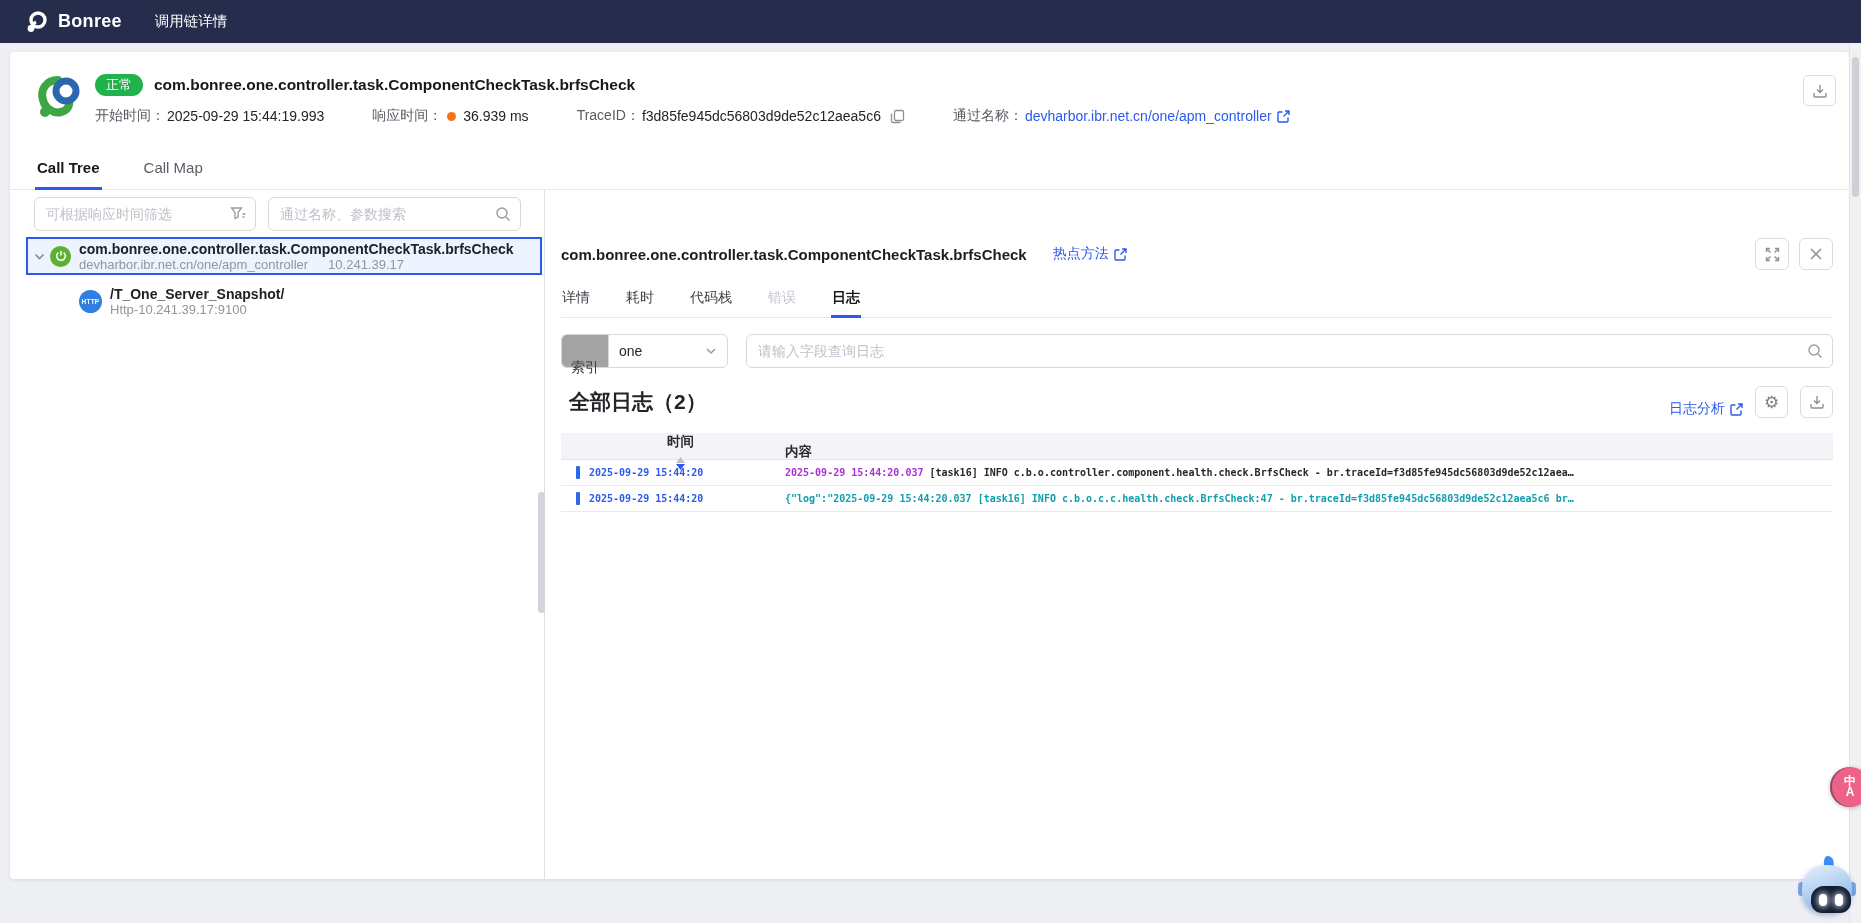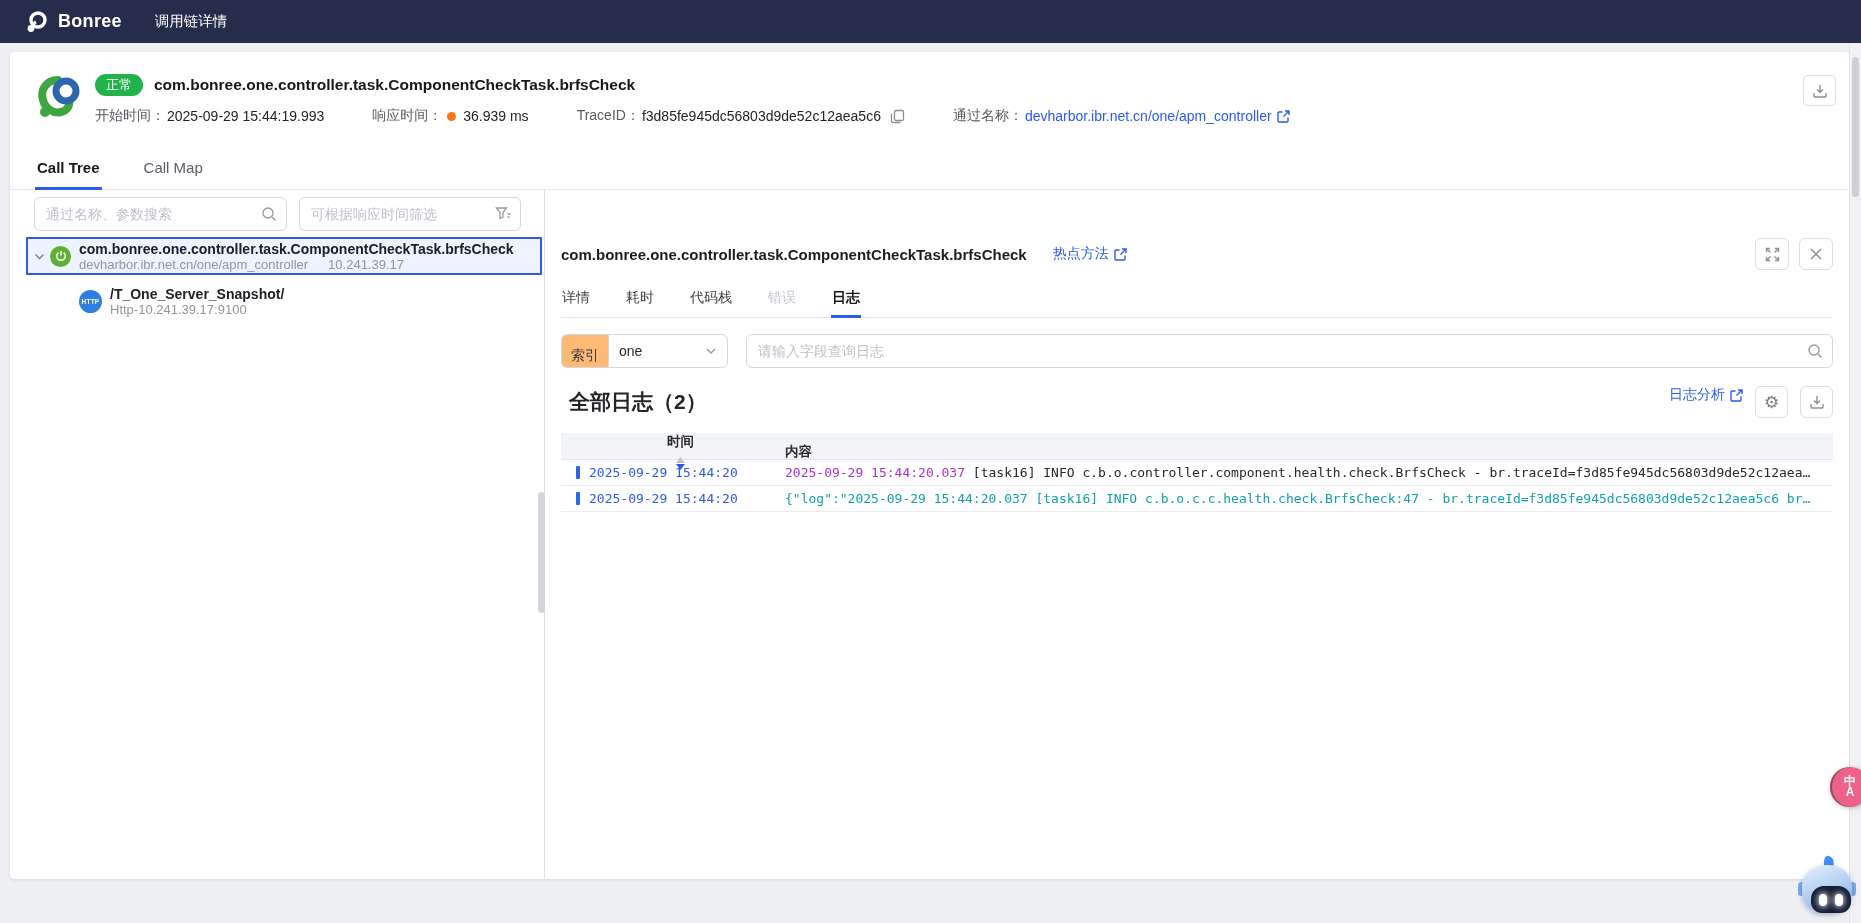--- a/index.html
+++ b/index.html
@@ -98,45 +98,45 @@
   .dh-actions .icon-btn { width:34px; height:32px; border-radius:6px; }
 
   .detail-tabs { display:flex; gap:34px; margin-top:11px; border-bottom:1px solid #e7e8ee; }
   .d-tab { font-size:14px; color:#404049; padding:8px 1px; cursor:pointer; }
   .d-tab.disabled { color:#c6c7d1; cursor:default; }
   .d-tab.active { color:#17171c; font-weight:700; border-bottom:3px solid #2b5aed;
     margin-bottom:-1px; }
 
   .filter-row { margin-top:16px; display:flex; align-items:center; }
   .addon { height:34px; border:1px solid #d7d8df; border-right:none;
-    border-radius:6px 0 0 6px; background:#fdba74; padding:4px 9px; line-height:32px;
+    border-radius:6px 0 0 6px; background:#a3a3a3; padding:16px 9px; line-height:32px;
     font-size:14px; color:#3c3c44; }
   .select { height:34px; border:1px solid #d7d8df; border-radius:0 6px 6px 0;
     width:120px; display:flex; align-items:center; justify-content:space-between;
     padding:0 10px; font-size:14px; color:#26262c; background:#fff; cursor:pointer; }
   .log-search { position:relative; margin-left:18px; flex:1; }
   .log-search input { width:100%; }
 
   .logs-head { margin-top:18px; display:flex; align-items:center; }
   .all-logs { margin-left:8px; font-size:21px; font-weight:600; color:#232329; }
-  .lh-right { margin-left:auto; display:flex; align-items:flex-start; gap:12px; }
+  .lh-right { margin-left:auto; display:flex; align-items:flex-end; gap:12px; }
   .lh-right .icon-btn { width:33px; height:32px; border-radius:6px; }
   .gear-glyph { font-size:17px; color:#7c7c87; line-height:1; }
 
   
   .log-table { margin-top:15px; }
   .lt-head { display:grid; grid-template-columns:224px 1fr; height:27px;
     align-items:center; background:#f3f4f8; border-bottom:1px solid #e4e5eb;
     font-size:13.5px; font-weight:700; color:#2a2a31; }
   .lt-head .hc { padding-left:15px; display:flex; align-items:center; gap:6px;flex-direction:column; }
   .sorter { display:flex; flex-direction:column; gap:1px; cursor:pointer; }
   .lt-row { display:grid; grid-template-columns:224px 1fr; height:26px;
     align-items:center; border-bottom:1px solid #eaebf0;
-    font-family:"DejaVu Sans Mono","Liberation Mono",monospace; font-size:13px;
-    cursor:pointer; }
+    font-family:"DejaVu Sans Mono","Liberation Mono",monospace; font-size:10px;
+    cursor:pointer;font-weight:bold; }
   .lt-time { display:flex; align-items:center; gap:9px; padding-left:15px; color:#2b5aed; }
   .row-marker { width:4px; height:13px; border-radius:1px; background:#2b6ae6; flex:0 0 auto; }
   .lt-content { white-space:nowrap; overflow:hidden; color:#26262c; padding-right:10px; }
   .seg-purple { color:#ab31d4; }
   .seg-dark { color:#26262c; }
   .seg-teal { color:#0f9fae; }
 
   
   .translate-fab { position:absolute; top:767px; right:-9px; width:40px; height:40px;
     border-radius:50%; background:#ee6188; z-index:6; cursor:pointer;
@@ -238,35 +238,35 @@
 
   <nav class="main-tabs">
     <div class="main-tab active">Call Tree</div>
     <div class="main-tab">Call Map</div>
   </nav>
 
   <div class="content">
 
     <aside class="left-panel">
       <div class="search-row">
+        <span class="input-wrap iw-2">
+          <input placeholder="可根据响应时间筛选" style="">
+          <span class="input-icon">
+            <svg width="16" height="16" viewBox="0 0 16 16" fill="none" stroke="#9a9aa4" stroke-width="1.3">
+              <path d="M1.5 2 h10 L8 6.5 v4.5 l-3 1.5 V6.5 Z"></path>
+              <path d="M12.5 8 h3 M12.5 11 h2"></path>
+            </svg>
+          </span>
+        </span>
         <span class="input-wrap iw-1">
           <input placeholder="通过名称、参数搜索" style="">
           <span class="input-icon">
             <svg width="16" height="16" viewBox="0 0 16 16" fill="none" stroke="#9a9aa4" stroke-width="1.4">
               <circle cx="7" cy="7" r="5"></circle>
                 <path d="M11 11 L14.5 14.5"></path>
-            </svg>
-          </span>
-        </span>
-        <span class="input-wrap iw-2">
-          <input placeholder="可根据响应时间筛选" style="">
-          <span class="input-icon">
-            <svg width="16" height="16" viewBox="0 0 16 16" fill="none" stroke="#9a9aa4" stroke-width="1.3">
-              <path d="M1.5 2 h10 L8 6.5 v4.5 l-3 1.5 V6.5 Z"></path>
-              <path d="M12.5 8 h3 M12.5 11 h2"></path>
             </svg>
           </span>
         </span>
       </div>
 
       <div class="tree">
 
         <div class="tree-node selected">
           <span class="chevron">
             <svg width="13" height="13" viewBox="0 0 13 13" fill="none" stroke="#8b8b93" stroke-width="1.6">

